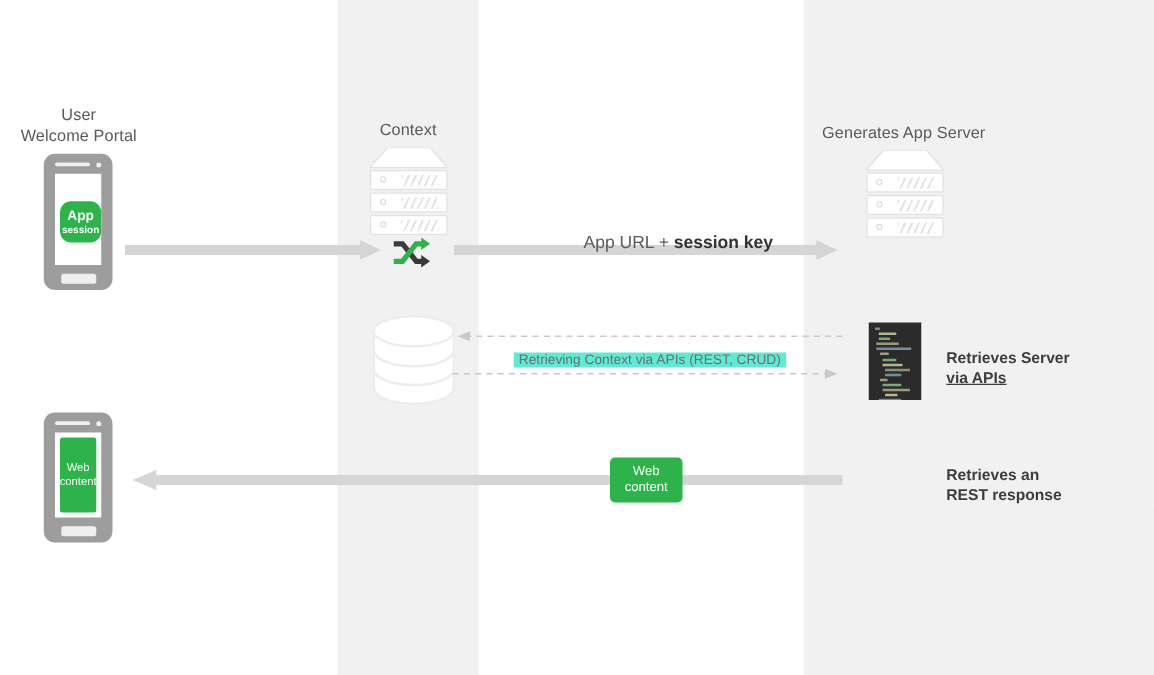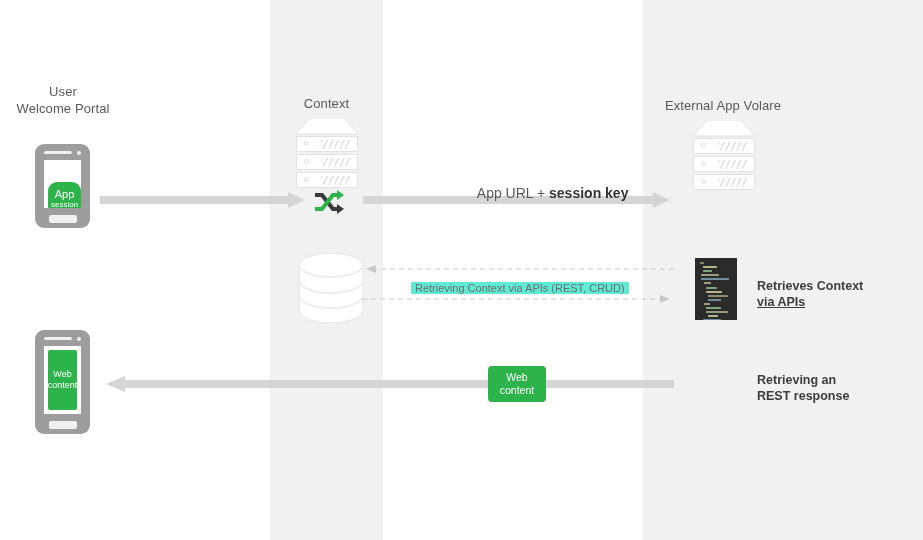--- a/index.html
+++ b/index.html
@@ -159,21 +159,21 @@
 <body>
 
 <div id="canvas">
 
   <div class="band" id="band-volare"></div>
   <div class="band" id="band-external"></div>
 
   <div class="node-label" style="left:0px;top:100px;width:126px;">Welcome Portal</div>
   <div class="node-label" style="left:0px;top:83px;width:126px;">User</div>
 
-  <div class="phone" style="left:35px;top:144px;width:55px;height:84px;">
+  <div class="phone" style="left:35px;top:123px;width:55px;height:109px;font-weight:bold;">
     <div class="phone-body"></div>
     <div class="phone-speaker"></div>
     <div class="phone-cam"></div>
     <div class="phone-screen">
       <div class="app-tile" style="left:4px;top:22px;width:33px;height:33px;">
         <div class="t1">App</div>
         <div class="t2">session</div>
       </div>
     </div>
     <div class="phone-home"></div>
@@ -206,21 +206,21 @@
     <polygon points="24,0 31,5 24,10" fill="#2cb34a"></polygon>
   </svg>
 
   <svg class="db" style="left:298px;top:252px;" viewBox="0 0 66 72">
     <path d="M1 13 L1 58 C1 65.5 15.5 71 33 71 C50.5 71 65 65.5 65 58 L65 13 Z" fill="#ffffff" stroke="#ededed" stroke-width="2"></path>
     <ellipse cx="33" cy="13" rx="32" ry="12" fill="#ffffff" stroke="#ededed" stroke-width="2"></ellipse>
     <path d="M1 28 C1 35.5 15.5 41 33 41 C50.5 41 65 35.5 65 28" fill="none" stroke="#ededed" stroke-width="2"></path>
     <path d="M1 43 C1 50.5 15.5 56 33 56 C50.5 56 65 50.5 65 43" fill="none" stroke="#ededed" stroke-width="2"></path>
   </svg>
 
-  <div class="node-label" style="left:640px;top:97px;width:166px;">External App Volare</div>
+  <div class="node-label" style="left:640px;top:97px;width:166px;">Generates App Server</div>
 
   <div class="server" style="left:693px;top:120px;width:62px;height:68px;">
     <svg class="server-top-shape" viewBox="0 0 62 17">
       <polygon points="14,0 48,0 62,16 0,16" fill="#ffffff" stroke="#e2e2e2" stroke-width="1"></polygon>
     </svg>
     <div class="unit" style="top:18px;">
       <span class="dot"></span>
       <span class="vents"></span>
     </div>
     <div class="unit" style="top:36px;">
@@ -268,21 +268,21 @@
   <svg class="arrow" style="left:100px;top:191px;width:205px;height:18px;" viewBox="0 0 205 18">
     <rect x="0" y="5" width="190" height="8" fill="#d5d5d5"></rect>
     <polygon points="188,1 205,9 188,17" fill="#d5d5d5"></polygon>
   </svg>
 
   <svg class="arrow" style="left:363px;top:191px;width:307px;height:18px;" viewBox="0 0 307 18">
     <rect x="0" y="5" width="292" height="8" fill="#d5d5d5"></rect>
     <polygon points="290,1 307,9 290,17" fill="#d5d5d5"></polygon>
   </svg>
 
-  <div class="flow-label" style="left:462px;top:169px;">
+  <div class="flow-label" style="left:452px;top:169px;">
     <span>App URL + </span><b>session key</b>
   </div>
 
   <svg class="arrow" style="left:362px;top:264px;width:312px;height:10px;" viewBox="0 0 312 10">
     <line x1="312" y1="5" x2="14" y2="5" stroke="#c9c9c9" stroke-width="1.2" stroke-dasharray="5,4"></line>
     <polygon points="14,1 14,9 4,5" fill="#c9c9c9"></polygon>
   </svg>
 
   <svg class="arrow" style="left:362px;top:294px;width:312px;height:10px;" viewBox="0 0 312 10">
     <line x1="0" y1="5" x2="298" y2="5" stroke="#c9c9c9" stroke-width="1.2" stroke-dasharray="5,4"></line>
@@ -294,19 +294,19 @@
   <svg class="arrow" style="left:106px;top:375px;width:568px;height:18px;" viewBox="0 0 568 18">
     <rect x="17" y="5" width="551" height="8" fill="#d5d5d5"></rect>
     <polygon points="19,1 19,17 0,9" fill="#d5d5d5"></polygon>
   </svg>
 
   <div class="badge" style="left:488px;top:366px;width:58px;height:36px;">
     <div>Web</div>
     <div>content</div>
   </div>
 
-  <div class="bold-label" style="left:757px;top:278px;">Retrieves Context</div>
+  <div class="bold-label" style="left:757px;top:278px;">Retrieves Server</div>
   <div class="bold-label" style="left:757px;top:294px;text-decoration:underline;">via APIs</div>
 
-  <div class="bold-label" style="left:757px;top:372px;">Retrieving an</div>
+  <div class="bold-label" style="left:757px;top:372px;">Retrieves an</div>
   <div class="bold-label" style="left:757px;top:388px;">REST response</div>
 
 </div>
 
 </body></html>

